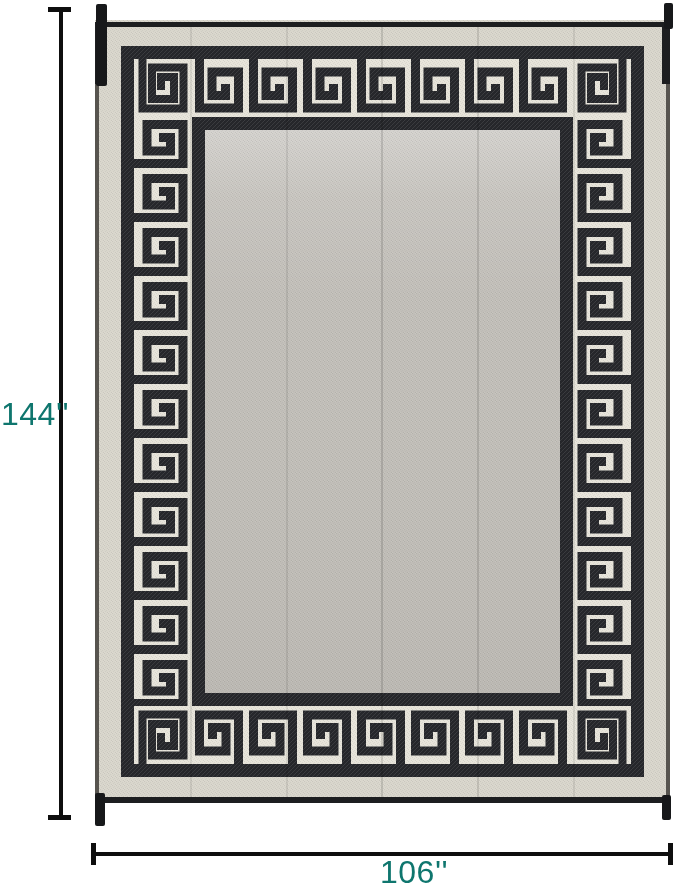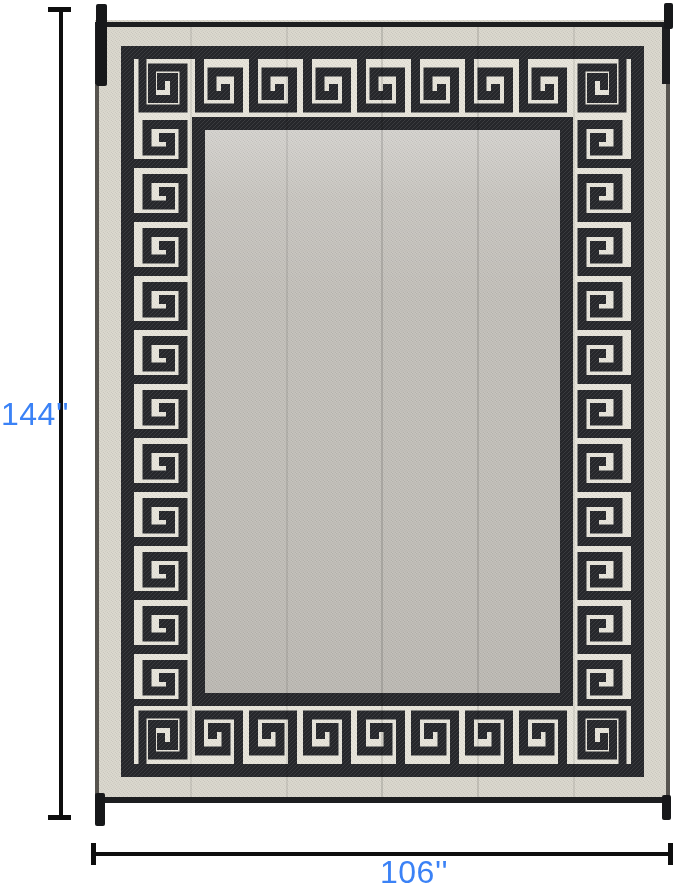--- a/index.html
+++ b/index.html
@@ -17,21 +17,21 @@
   #tab-br{left:662px;top:795px;width:9px;height:25px;}
   
   .dim{position:absolute;background:#0e0e0e;}
   #dim-v-line{left:59px;top:8px;width:4px;height:812px;}
   #dim-v-cap-top{left:48px;top:7px;width:23px;height:5px;}
   #dim-v-cap-bottom{left:48px;top:815px;width:23px;height:5px;}
   #dim-h-line{left:93px;top:852px;width:580px;height:4px;}
   #dim-h-cap-left{left:91px;top:843px;width:5px;height:22px;}
   #dim-h-cap-right{left:668px;top:843px;width:5px;height:22px;}
   .dim-label{
-    position:absolute;color:#3b82f6;font-size:32px;line-height:1.05;
+    position:absolute;color:#0f766e;font-size:32px;line-height:1.05;
     letter-spacing:0.5px;white-space:nowrap;
   }
   #label-height{left:1px;top:398px;width:58px;text-align:left;}
   #label-width{left:380px;top:856px;width:66px;text-align:center;}
 </style>
 </head>
 <body>
 
 <div id="stage">
 

